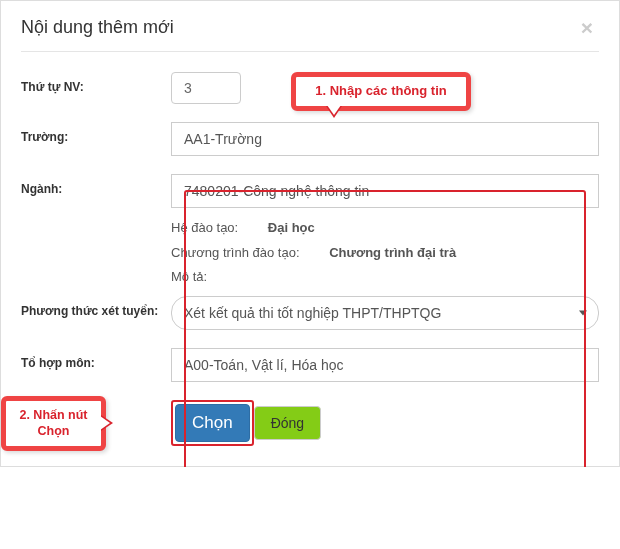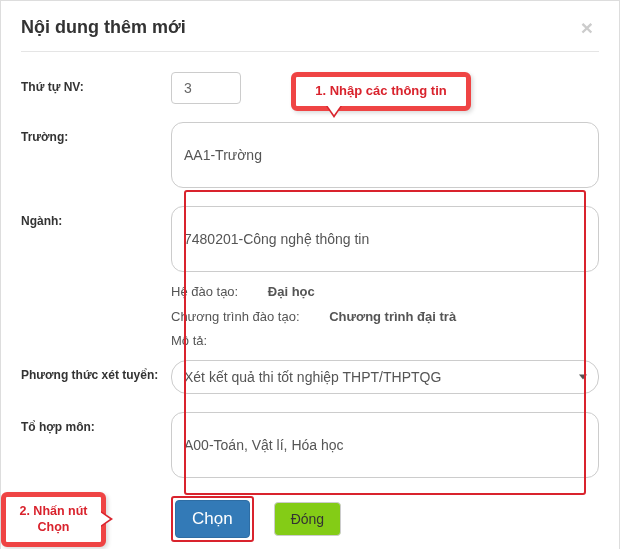--- a/index.html
+++ b/index.html
@@ -19,21 +19,21 @@
   .modal-header {
     display: flex;
     justify-content: space-between;
     align-items: center;
     border-bottom: 1px solid #e5e5e5;
     padding-bottom: 12px;
     margin-bottom: 20px;
   }
   .modal-title {
     font-size: 18px;
-    font-weight: 700;
+    font-weight: 400;
     color: #333;
   }
   .close {
     color: #ccc;
     font-size: 21px;
     font-weight: 700;
     line-height: 1;
     background: none;
     border: none;
     cursor: pointer;
@@ -59,23 +59,23 @@
     width: 70px;
     padding: 7px 12px;
     border: 1px solid #ccc;
     border-radius: 4px;
     font-size: 14px;
     color: #666;
     background: #fff;
   }
   .input-full {
     width: 100%;
-    padding: 24px 12px;
-    border: 1px solid #ccc;
-    border-radius: 12px;
+    padding: 8px 12px;
+    border: 1px solid #ccc;
+    border-radius: 0;
     font-size: 14px;
     color: #555;
     background: #fff;
   }
   .select-full {
     width: 100%;
     padding: 8px 32px 8px 12px;
     border: 1px solid #ccc;
     border-radius: 16px;
     font-size: 14px;
@@ -103,21 +103,21 @@
     line-height: 1.9;
     font-size: 13px;
   }
   .info-lines b { font-weight: 700; padding-left: 26px; }
   .footer-row {
     display: flex;
     align-items: center;
     padding-left: 150px;
     margin-top: 8px;
     position: relative;
-    gap: 20px;
+    gap: 0;
   }
   .btn-primary {
     background: #337ab7;
     color: #fff;
     border: 1px solid #2e6da4;
     padding: 8px 16px;
     border-radius: 4px;
     font-size: 17px;
     cursor: pointer;
   }

